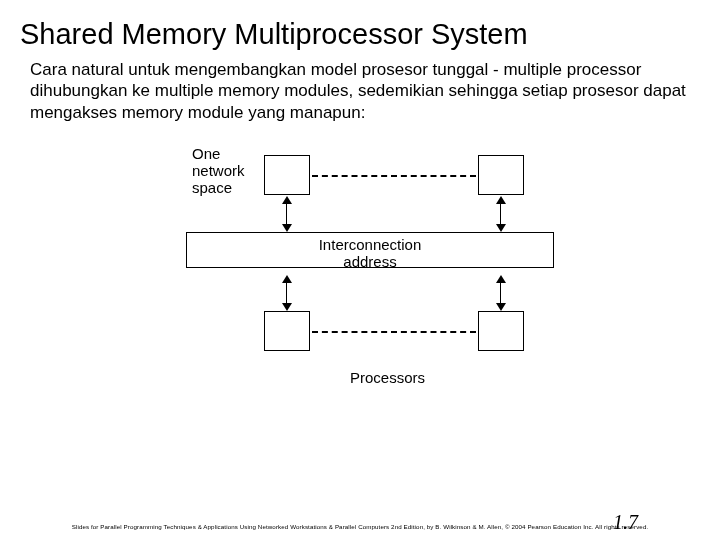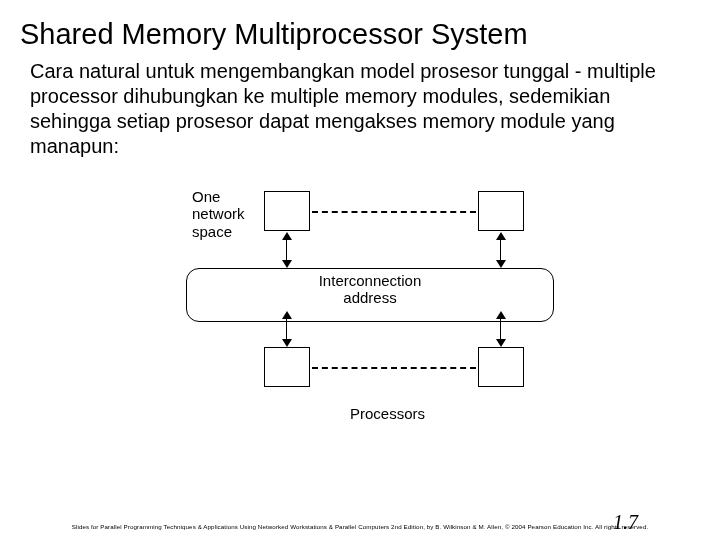--- a/index.html
+++ b/index.html
@@ -10,21 +10,21 @@
     font-family: Arial, Helvetica, sans-serif;
     position: relative;
     overflow: hidden;
   }
   .title {
     font-size: 29px;
     padding: 18px 20px 8px 20px;
     font-weight: normal;
   }
   .desc {
-    font-size: 20px;
+    font-size: 17px;
     line-height: 1.25;
     padding: 0 30px 0 30px;
   }
   .diagram {
     position: relative;
     width: 720px;
     height: 300px;
   }
   .label {
     position: absolute;
@@ -83,40 +83,40 @@
   }
 </style>
 </head>
 <body>
 
 <h1 class="title">Shared Memory Multiprocessor System</h1>
 <p class="desc">Cara natural untuk mengembangkan model prosesor tunggal - multiple processor dihubungkan ke multiple memory modules, sedemikian sehingga setiap prosesor dapat mengakses memory module yang manapun:</p>
 
 <div class="diagram">
 
-  <div class="label" style="left:192px; top:29px;">
+  <div class="label" style="left:192px; top:22px;">
     <span>One</span><br>
     <span>network</span><br>
     <span>space</span>
   </div>
 
 
   <div class="box" style="left:264px; top:32px; width:46px; height:40px;"></div>
   <div class="box" style="left:478px; top:32px; width:46px; height:40px;"></div>
   <div class="dashed" style="left:312px; top:52px; width:164px;"></div>
 
   <div class="arrow-up" style="left:282px; top:73px;"></div>
   <div class="arrow-line" style="left:286.3px; top:81px; height:20px;"></div>
   <div class="arrow-down" style="left:282px; top:101px;"></div>
 
   <div class="arrow-up" style="left:496px; top:73px;"></div>
   <div class="arrow-line" style="left:500.3px; top:81px; height:20px;"></div>
   <div class="arrow-down" style="left:496px; top:101px;"></div>
 
-  <div class="interconnect" style="left:186px; top:109px; width:368px; height:54px;border-radius:13px;">
+  <div class="interconnect" style="left:186px; top:109px; width:368px; height:36px;">
     <span>Interconnection</span><br>
     <span>address</span>
   </div>
 
   <div class="arrow-up" style="left:282px; top:152px;"></div>
   <div class="arrow-line" style="left:286.3px; top:160px; height:20px;"></div>
   <div class="arrow-down" style="left:282px; top:180px;"></div>
 
   <div class="arrow-up" style="left:496px; top:152px;"></div>
   <div class="arrow-line" style="left:500.3px; top:160px; height:20px;"></div>

